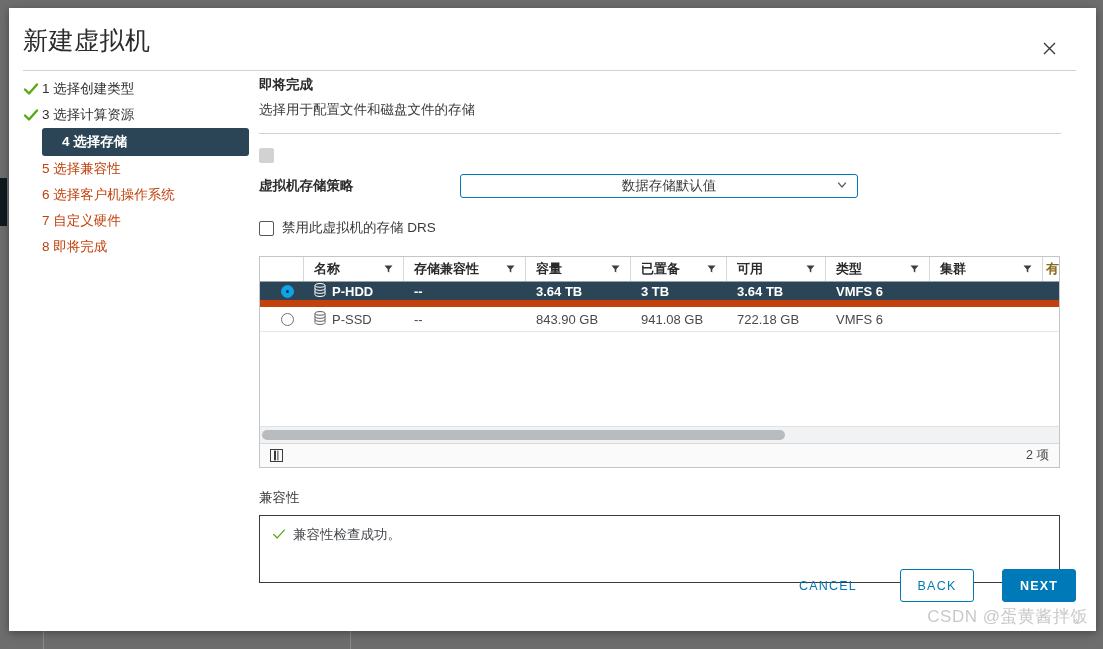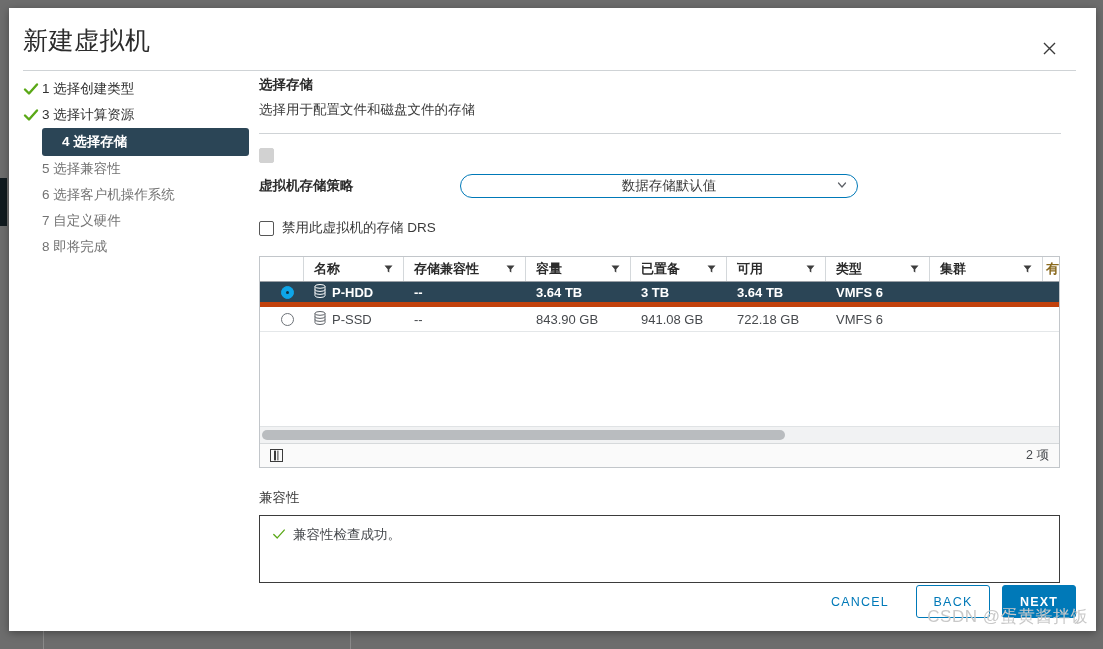--- a/index.html
+++ b/index.html
@@ -76,21 +76,21 @@
     left: 14px; top: 68px;
     width: 232px;
   }
   .step {
     position: relative;
     height: 26px;
     display: flex;
     align-items: center;
     padding-left: 19px;
     font-size: 13.5px;
-    color: #737373;
+    color: #c2410c;
     box-sizing: border-box;
     border-radius: 3px;
     cursor: pointer;
     white-space: nowrap;
   }
   .step.done { color: #313131; }
   .step.active {
     background: #2b4556;
     color: #ffffff;
     font-weight: bold;
@@ -143,21 +143,21 @@
     display: flex; align-items: center;
     height: 24px;
   }
   .policy-label {
     font-size: 13.5px; font-weight: bold; color: #2b2b2b;
     width: 201px; flex: none;
   }
   .policy-select {
     width: 398px; height: 24px;
     border: 1px solid #0079b8;
-    border-radius: 12px;
+    border-radius: 3px;
     background: #fff;
     display: flex; align-items: center; justify-content: center;
     position: relative;
     font-size: 13.5px; color: #3b3b3b;
     cursor: pointer;
     box-sizing: border-box;
     padding-left: 20px;
   }
   .policy-select .caret {
     position: absolute; right: 9px; top: 4px;
@@ -221,21 +221,21 @@
     color: #46494d;
     border-bottom: 1px solid #e4e7e9;
     box-sizing: border-box;
     cursor: pointer;
     overflow: hidden;
   }
   .trow.selected {
     background: #2b4556;
     color: #ffffff;
     font-weight: bold;
-    border-bottom: 5px solid #c2410c;
+    border-bottom: 7px solid #c2410c;
   }
   .td {
     display: flex; align-items: center;
     padding-left: 10px;
     box-sizing: border-box;
     white-space: nowrap;
     overflow: hidden;
   }
   .radio-cell {
     display: flex; align-items: center; justify-content: center;
@@ -307,22 +307,22 @@
   .compat-text { font-size: 13.5px; color: #46494d; }
 
   
   .footer {
     position: absolute;
     left: 0; right: 0; bottom: 0;
     height: 66px;
   }
   .btns {
     position: absolute;
-    right: 20px; top: 20px;
-    display: flex; align-items: center; gap: 12px;
+    right: 20px; top: 4px;
+    display: flex; align-items: center; gap: 28px;
   }
   .btn {
     height: 33px;
     min-width: 74px;
     display: flex; align-items: center; justify-content: center;
     font-size: 12.5px;
     letter-spacing: 1.2px;
     border-radius: 3px;
     cursor: pointer;
     box-sizing: border-box;
@@ -403,21 +403,21 @@
       </div>
       <div class="step">
         <span>7 自定义硬件</span>
       </div>
       <div class="step">
         <span>8 即将完成</span>
       </div>
     </div>
 
     <div class="pane">
-      <div class="pane-title">选择存储</div>
+      <div class="pane-title">即将完成</div>
       <div class="pane-sub">选择用于配置文件和磁盘文件的存储</div>
       <div class="pane-rule"></div>
 
       <div class="encrypt-row">
         <span class="cb-disabled"></span>
       </div>
 
       <div class="policy-row">
         <span class="policy-label">虚拟机存储策略</span>
         <div class="policy-select">

